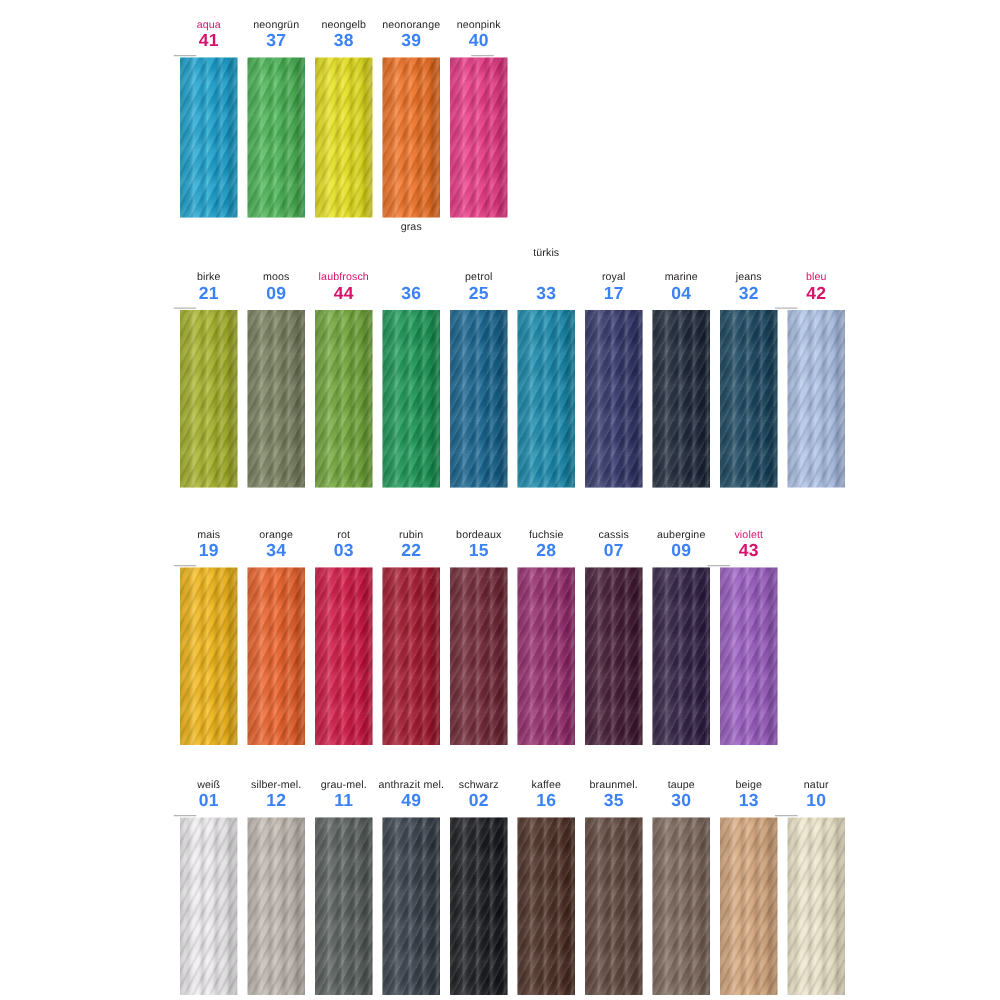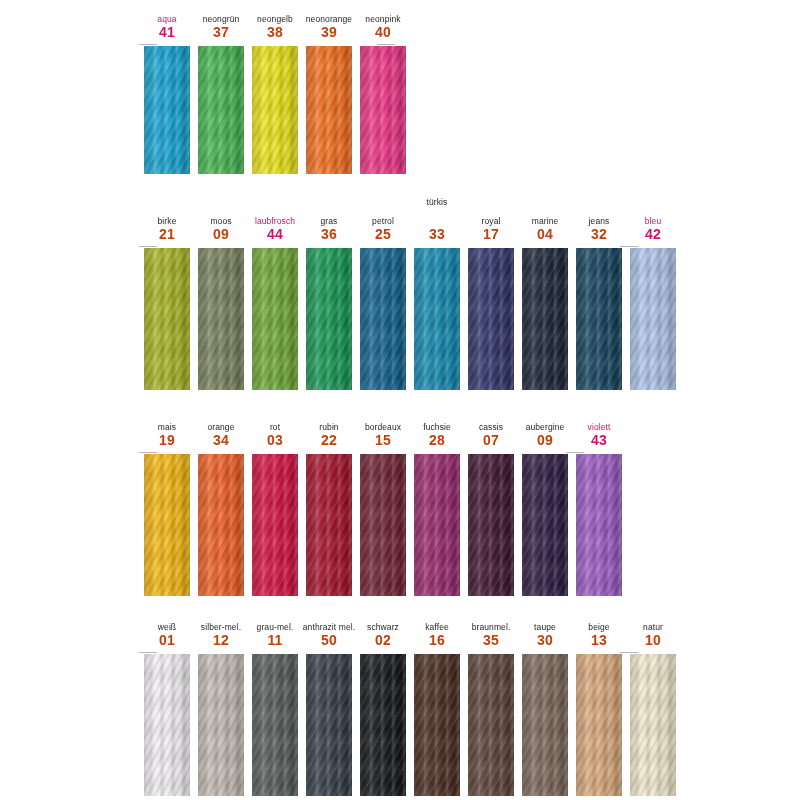--- a/index.html
+++ b/index.html
@@ -46,21 +46,21 @@
     font-size: 8.5px;
     line-height: 10px;
     color: #231f20;
     letter-spacing: 0.1px;
     white-space: nowrap;
   }
   .label-num {
     font-size: 14px;
     line-height: 16px;
     font-weight: bold;
-    color: #c2410c;
+    color: #3b82f6;
     letter-spacing: 0.2px;
   }
   .label-cell.accent .label-name,
   .label-cell.accent .label-num {
     color: #d6126b;
   }
 
   
   .rule {
     position: absolute;
@@ -205,21 +205,21 @@
           <div class="label-num">21</div>
         </div>
         <div class="label-cell" style="width: 54px;">
           <div class="label-name">moos</div>
           <div class="label-num">09</div>
         </div>
         <div class="label-cell accent" style="width: 54px;">
           <div class="label-name">laubfrosch</div>
           <div class="label-num">44</div>
         </div>
-        <div class="label-cell" style="width: 54px;">
+        <div class="label-cell" style="width: 54px; gap: 40px;">
           <div class="label-name">gras</div>
           <div class="label-num">36</div>
         </div>
         <div class="label-cell" style="width: 54px;">
           <div class="label-name">petrol</div>
           <div class="label-num">25</div>
         </div>
         <div class="label-cell" style="width: 54px; gap: 19px;">
           <div class="label-name">türkis</div>
           <div class="label-num">33</div>
@@ -417,21 +417,21 @@
         <div class="label-cell" style="width: 54px;">
           <div class="label-name">silber-mel.</div>
           <div class="label-num">12</div>
         </div>
         <div class="label-cell" style="width: 54px;">
           <div class="label-name">grau-mel.</div>
           <div class="label-num">11</div>
         </div>
         <div class="label-cell" style="width: 54px;">
           <div class="label-name">anthrazit mel.</div>
-          <div class="label-num">50</div>
+          <div class="label-num">49</div>
         </div>
         <div class="label-cell" style="width: 54px;">
           <div class="label-name">schwarz</div>
           <div class="label-num">02</div>
         </div>
         <div class="label-cell" style="width: 54px;">
           <div class="label-name">kaffee</div>
           <div class="label-num">16</div>
         </div>
         <div class="label-cell" style="width: 54px;">

